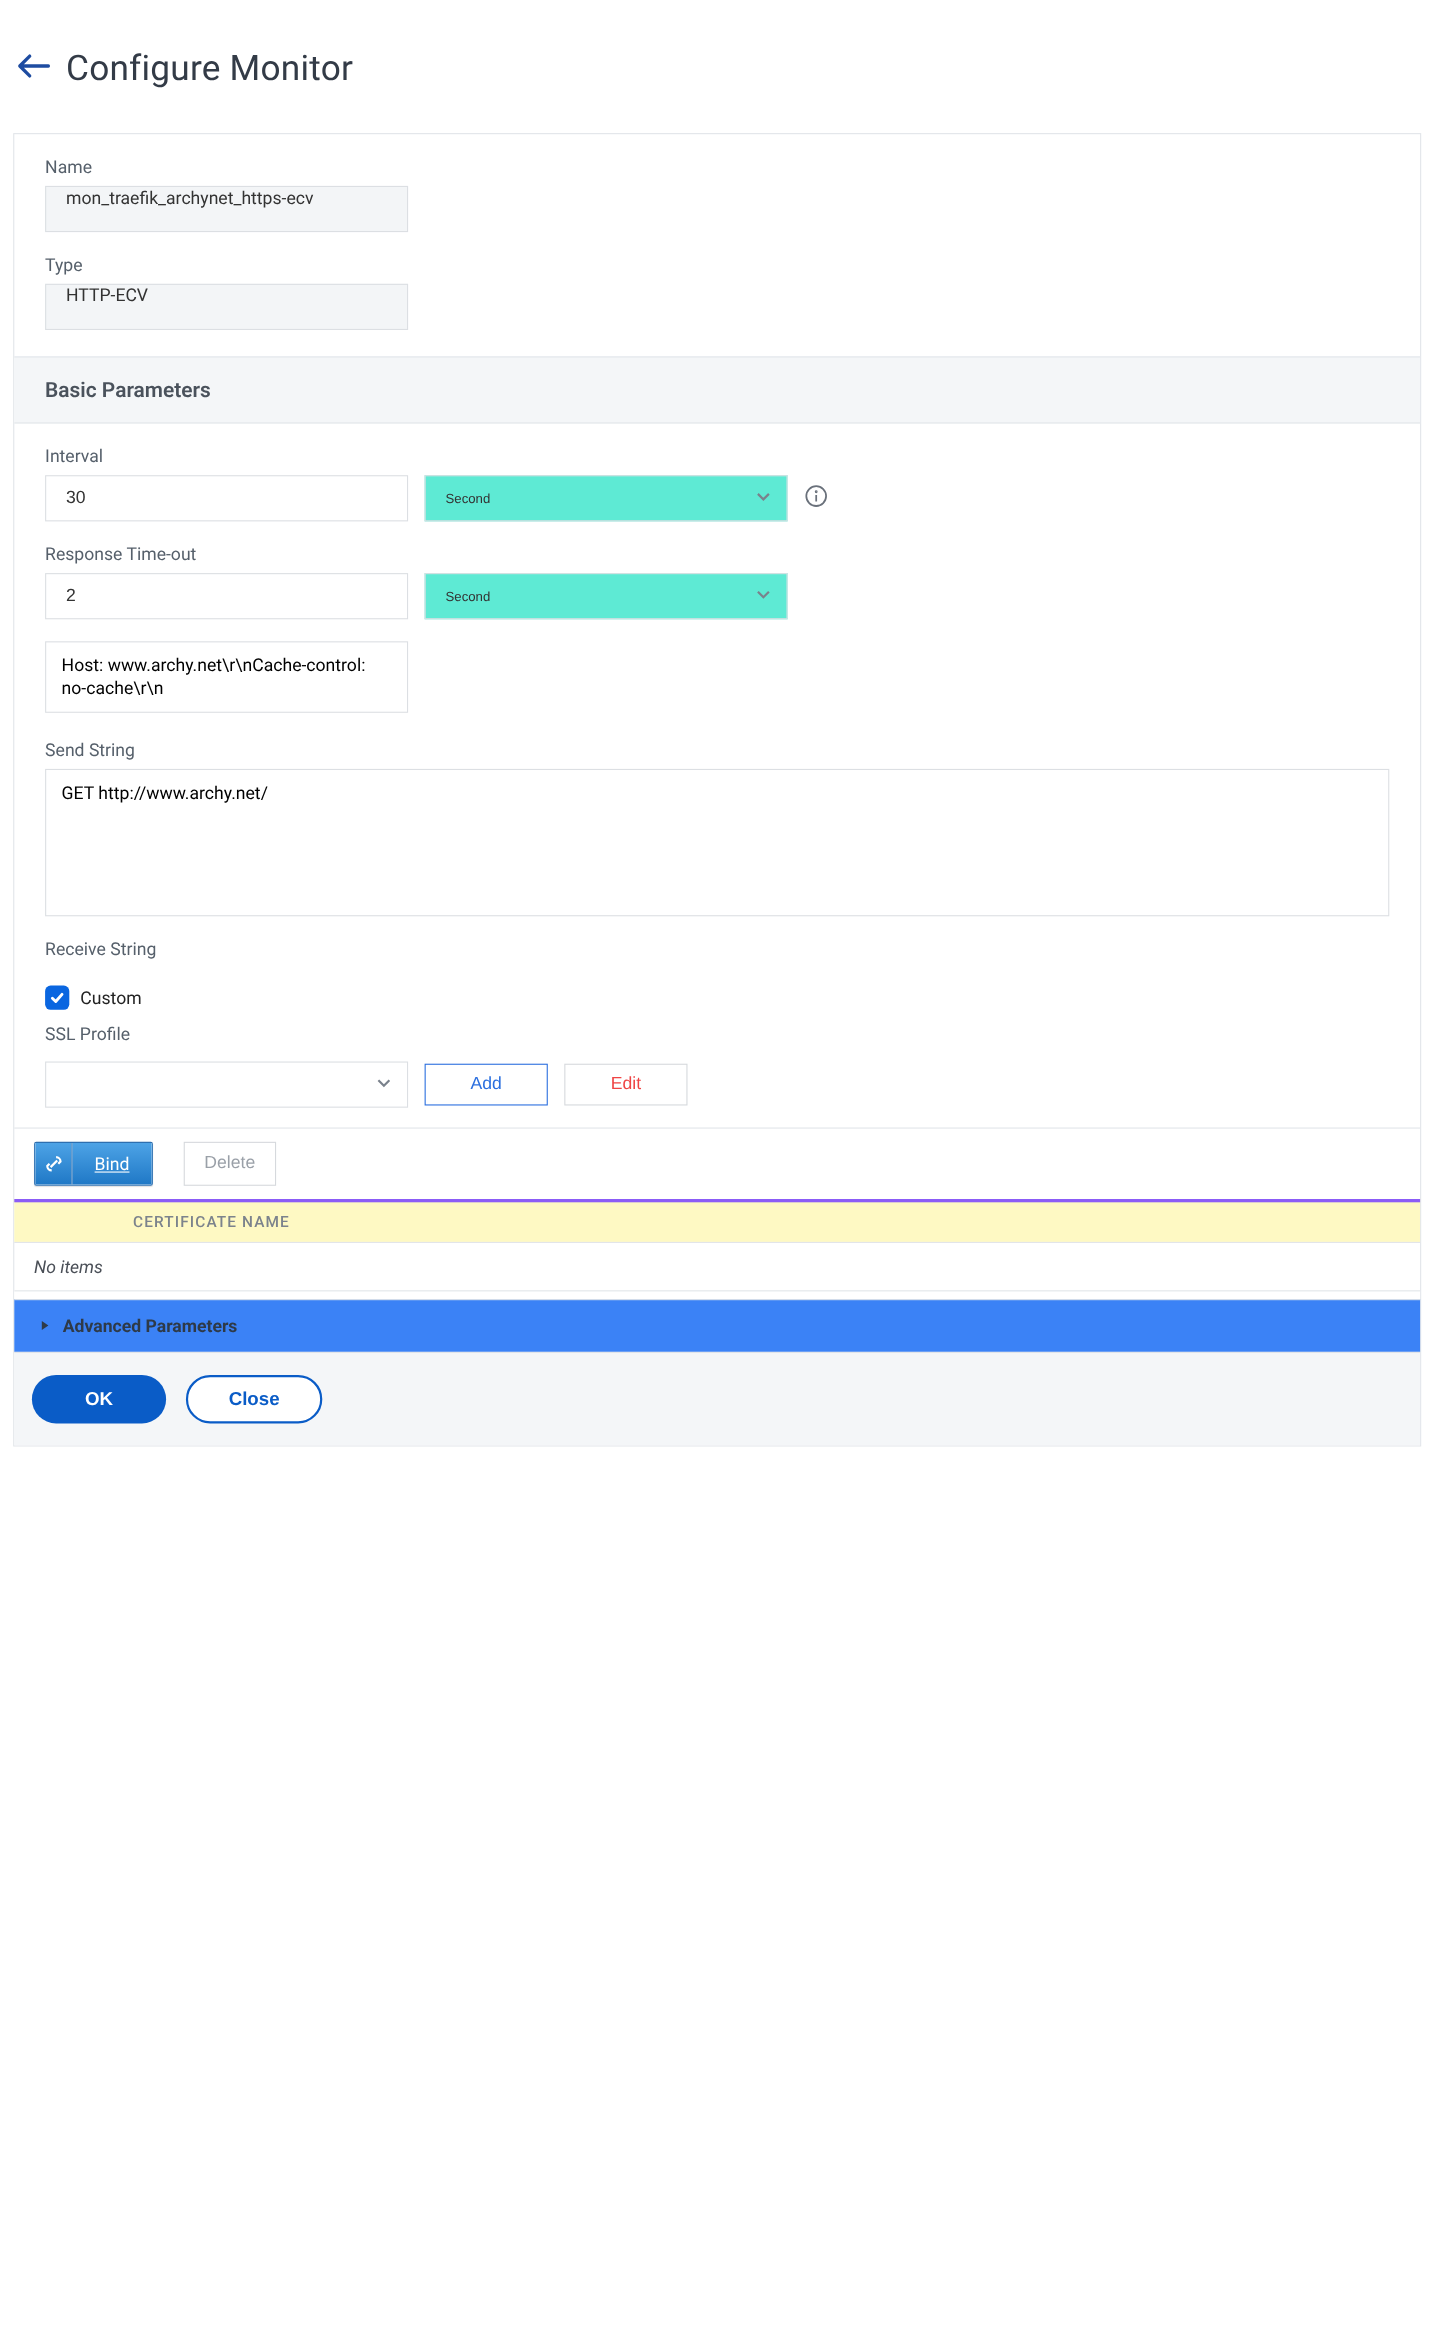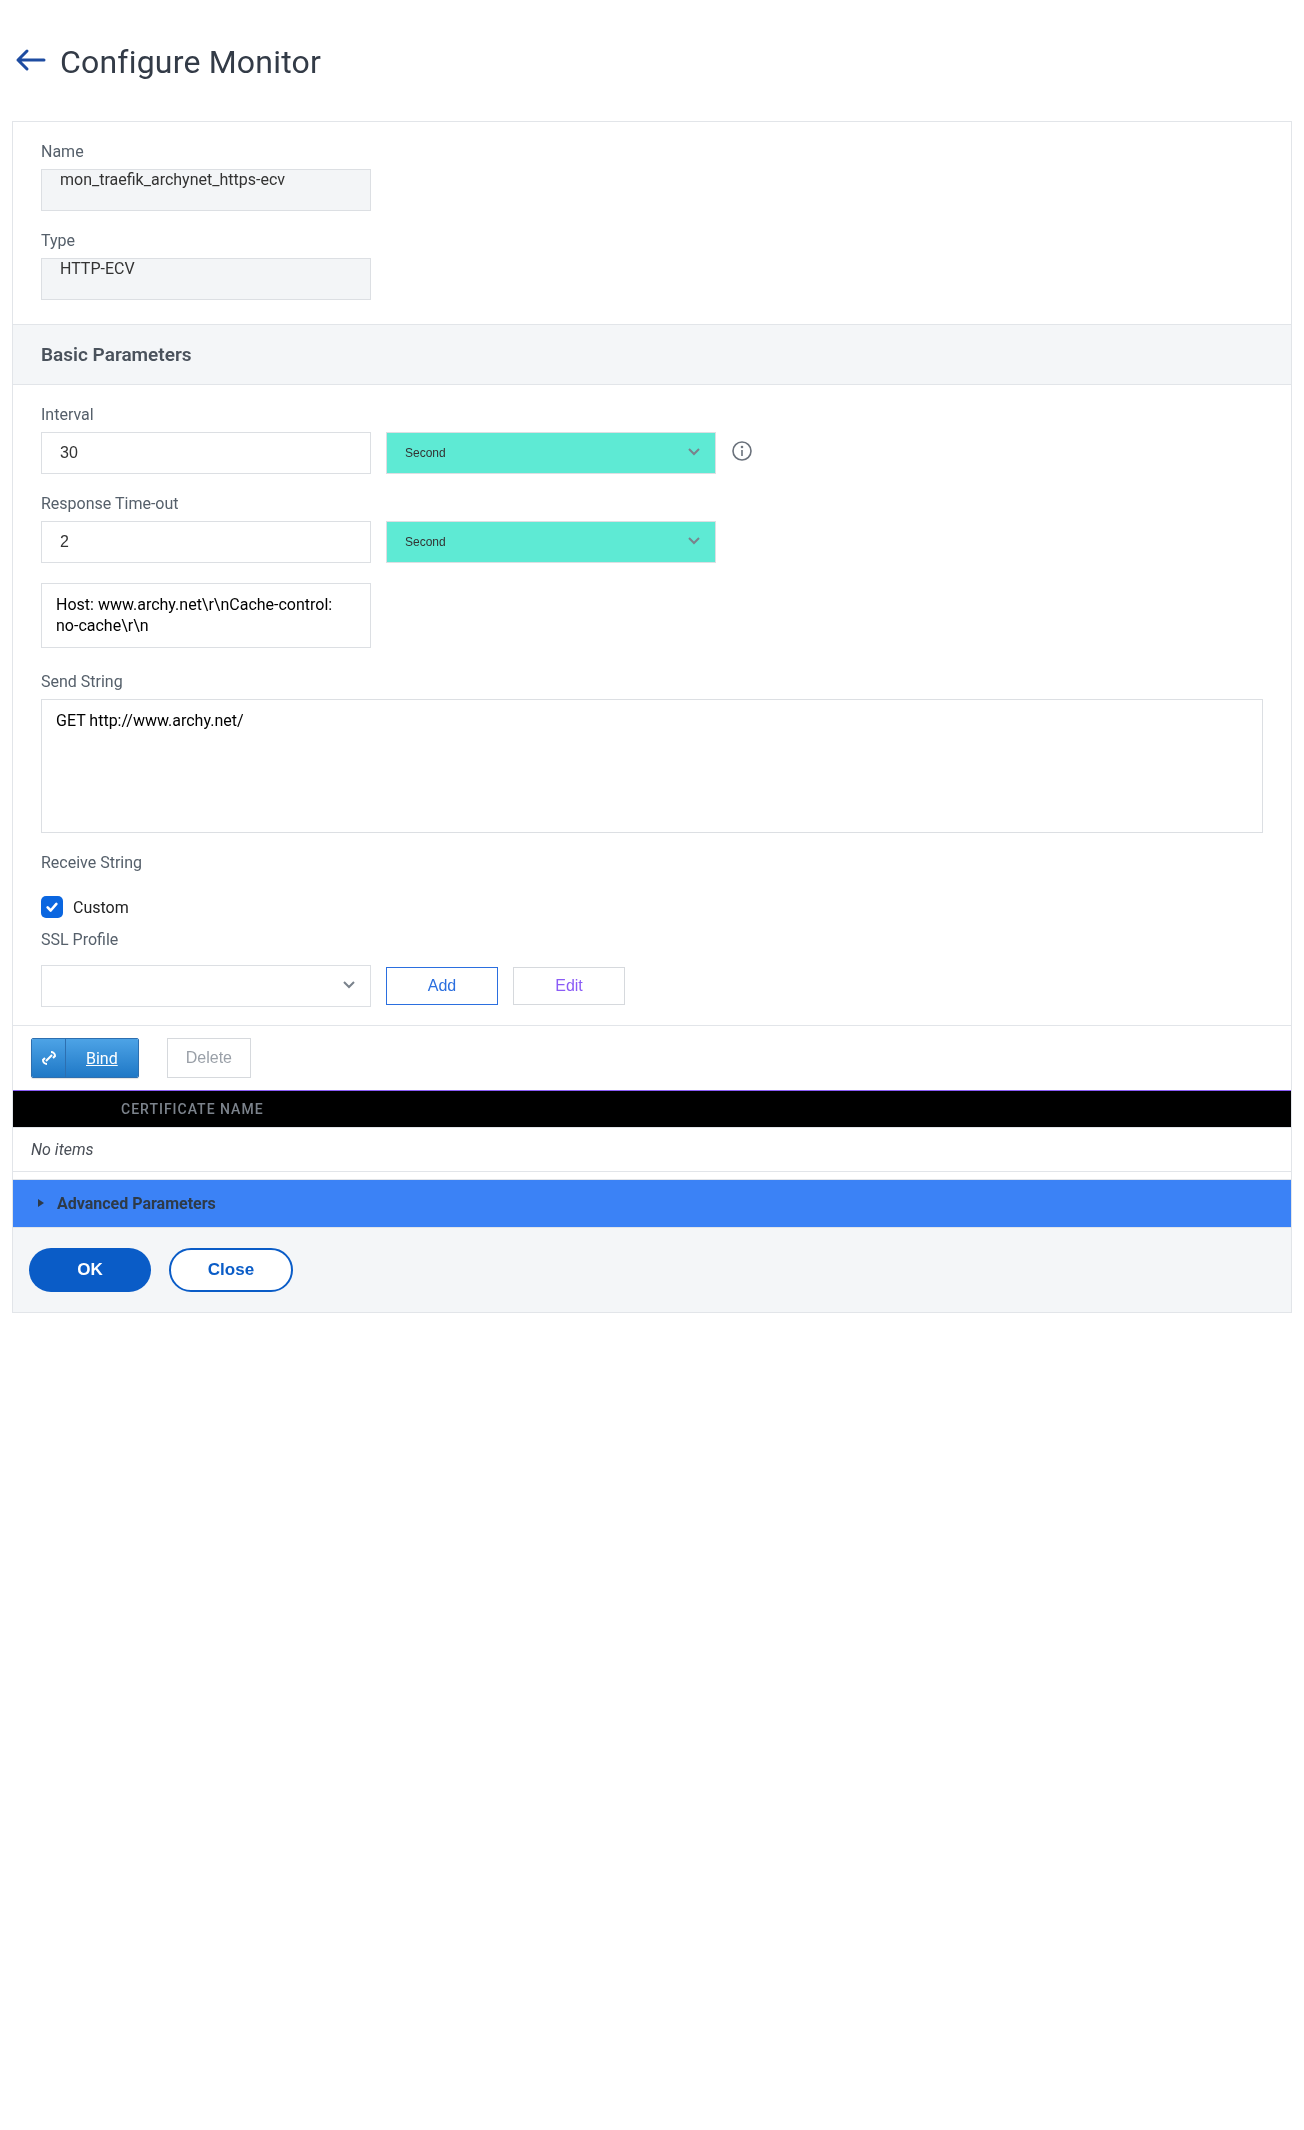--- a/index.html
+++ b/index.html
@@ -104,21 +104,21 @@
   .ssl-label-wrap { padding: 6px 28px 0 28px; }
   .ssl-select { width: 330px; position: relative; }
   .ssl-select .sel {
     width: 100%; height: 42px; border: 1px solid #dcdfe3; background: #fff;
     padding: 0 40px 0 14px; font-size: 16px;
   }
   .btn-outline {
     min-width: 112px; height: 38px; border: 1px solid #2b6fdf; background: #fff;
     color: #2b6fdf; font-size: 16px; font-weight: 500; cursor: pointer;
   }
-  .btn-outline:disabled { color: #8b5cf6; border-color: #d6d9dd; }
+  .btn-outline:disabled { color: #ef4444; border-color: #d6d9dd; }
   .bind-area { border-top: 1px solid #e2e5e9; padding: 12px 18px; display: flex; gap: 28px; align-items: center; }
   .bind-btn {
     display: inline-flex; align-items: center; height: 40px;
     border: 1px solid #2d6fb0; border-radius: 2px; overflow: hidden;
     box-shadow: 0 1px 1px rgba(0,0,0,0.12);
   }
   .bind-btn .icon-part {
     width: 34px; height: 100%; background: linear-gradient(#4da3e6,#1f78c6);
     display: flex; align-items: center; justify-content: center;
     border-right: 1px solid #2d6fb0;
@@ -126,21 +126,21 @@
   .bind-btn .icon-part svg { width: 18px; height: 18px; stroke: #fff; stroke-width: 2; fill: none; }
   .bind-btn .text-part {
     padding: 0 20px; height: 100%; background: linear-gradient(#4da3e6,#1f78c6);
     color: #fff; font-size: 16px; display: flex; align-items: center; text-decoration: underline;
   }
   .delete-btn {
     height: 40px; padding: 0 18px; border: 1px solid #d6d9dd; background: #fff;
     color: #9aa0a8; font-size: 16px;
   }
   .table-head {
-    border-top: 1px solid #8b5cf6; background: #000000; padding: 10px 0;
+    border-top: 3px solid #8b5cf6; background: #fef9c3; padding: 10px 0;
     display: flex; align-items: flex-start;
   }
   .th-checkbox { width: 88px; }
   .th-name { font-size: 14px; letter-spacing: 1px; color: #7c838c; font-weight: 500; padding-left: 20px; }
   .table-body { padding: 12px 18px; font-style: italic; color: #4a4f57; border-top: 1px solid #e2e5e9; }
   .advanced {
     border-top: 1px solid #e2e5e9; background: #3b82f6; padding: 14px 22px;
     display: flex; align-items: center; gap: 10px; font-weight: 700; color: #2e3a48;
   }
   .advanced .tri svg { width: 12px; height: 12px; fill: #2e3a48; }

